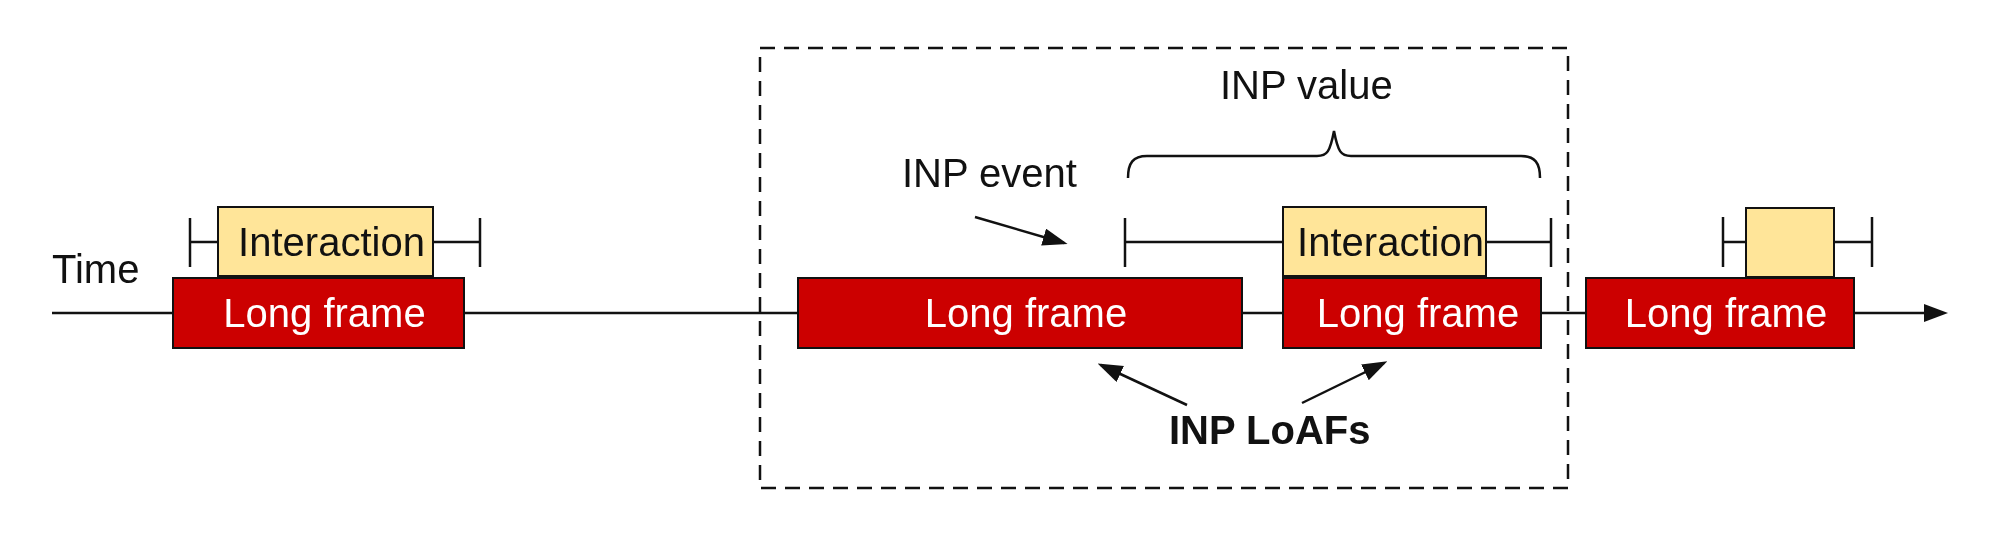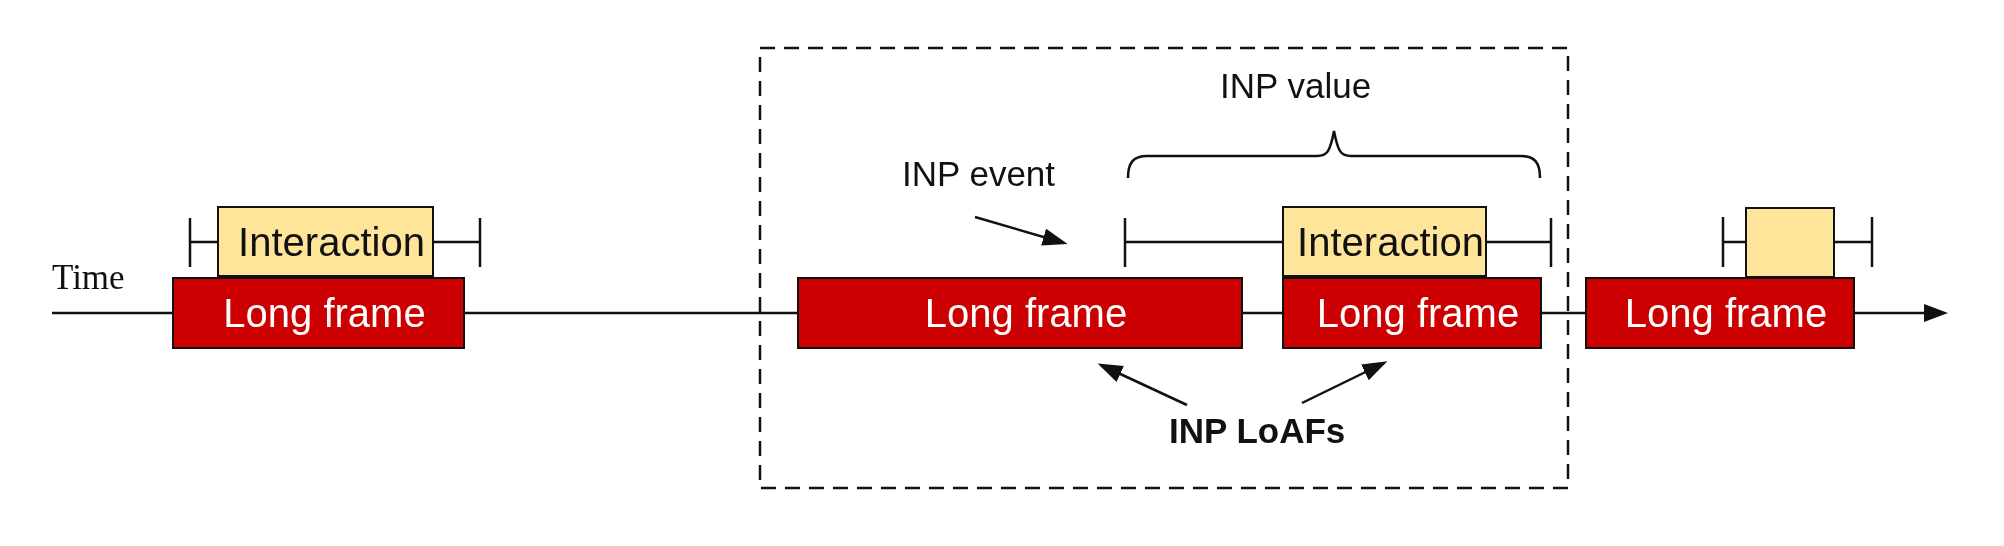--- a/index.html
+++ b/index.html
@@ -48,26 +48,26 @@
   #lf1 { left: 172px;  top: 277px; width: 293px; height: 72px; }
   #lf2 { left: 797px;  top: 277px; width: 446px; height: 72px; }
   #lf3 { left: 1282px; top: 277px; width: 260px; height: 72px; }
   #lf4 { left: 1585px; top: 277px; width: 270px; height: 72px; }
   
   #in1 { left: 217px;  top: 206px; width: 217px; height: 71px; }
   #in2 { left: 1282px; top: 206px; width: 205px; height: 71px; }
   #in3 { left: 1745px; top: 207px; width: 90px;  height: 71px; }
   .ann {
     position: absolute;
-    font-size: 35px;
+    font-size: 40px;
     line-height: 35px;
     white-space: nowrap;
     z-index: 3;
   }
-  #time-label      { left: 52px;   top: 260px; font-family: Liberation Serif, serif; }
+  #time-label      { left: 52px;   top: 252px; }
   #inp-event-label { left: 902px;  top: 156px; }
   #inp-value-label { left: 1220px; top: 68px; }
   #inp-loafs-label { left: 1169px; top: 413px; font-weight: bold; }
 </style>
 </head>
 <body>
 
 <div id="canvas">
 
   <svg id="lineart" viewBox="0 0 2004 546" xmlns="http://www.w3.org/2000/svg">

